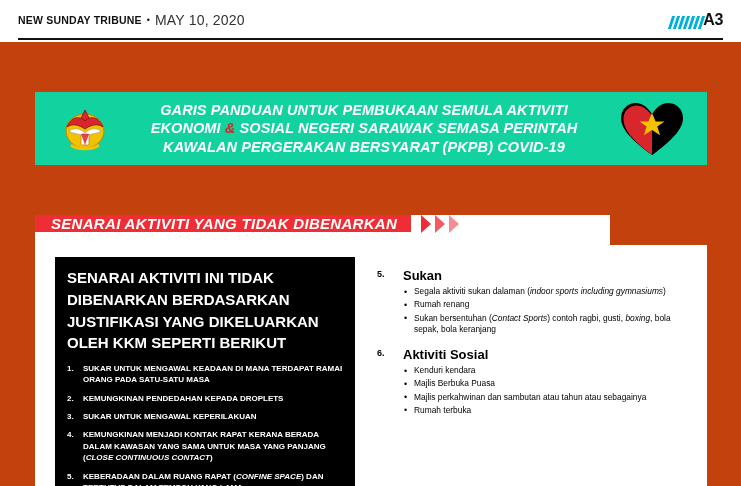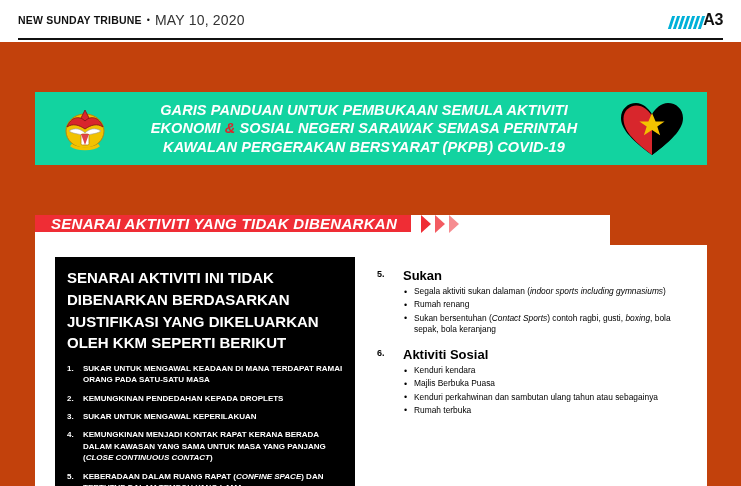--- a/index.html
+++ b/index.html
@@ -352,20 +352,20 @@
       </div>
 
       <div class="sec sec-r">
         <span class="sec-num">6.</span>
         <span class="sec-title">Aktiviti Sosial</span>
       </div>
       <div class="sec-body-r">
         <ul class="bullets">
           <li>Kenduri kendara</li>
           <li>Majlis Berbuka Puasa</li>
-          <li>Kenduri perkahwinan dan sambutan ulang tahun atau sebagainya</li>
+          <li>Majlis perkahwinan dan sambutan atau tahun atau sebagainya</li>
           <li>Rumah terbuka</li>
         </ul>
       </div>
 
     </div>
   </div>
 </div>
 
 </body></html>

